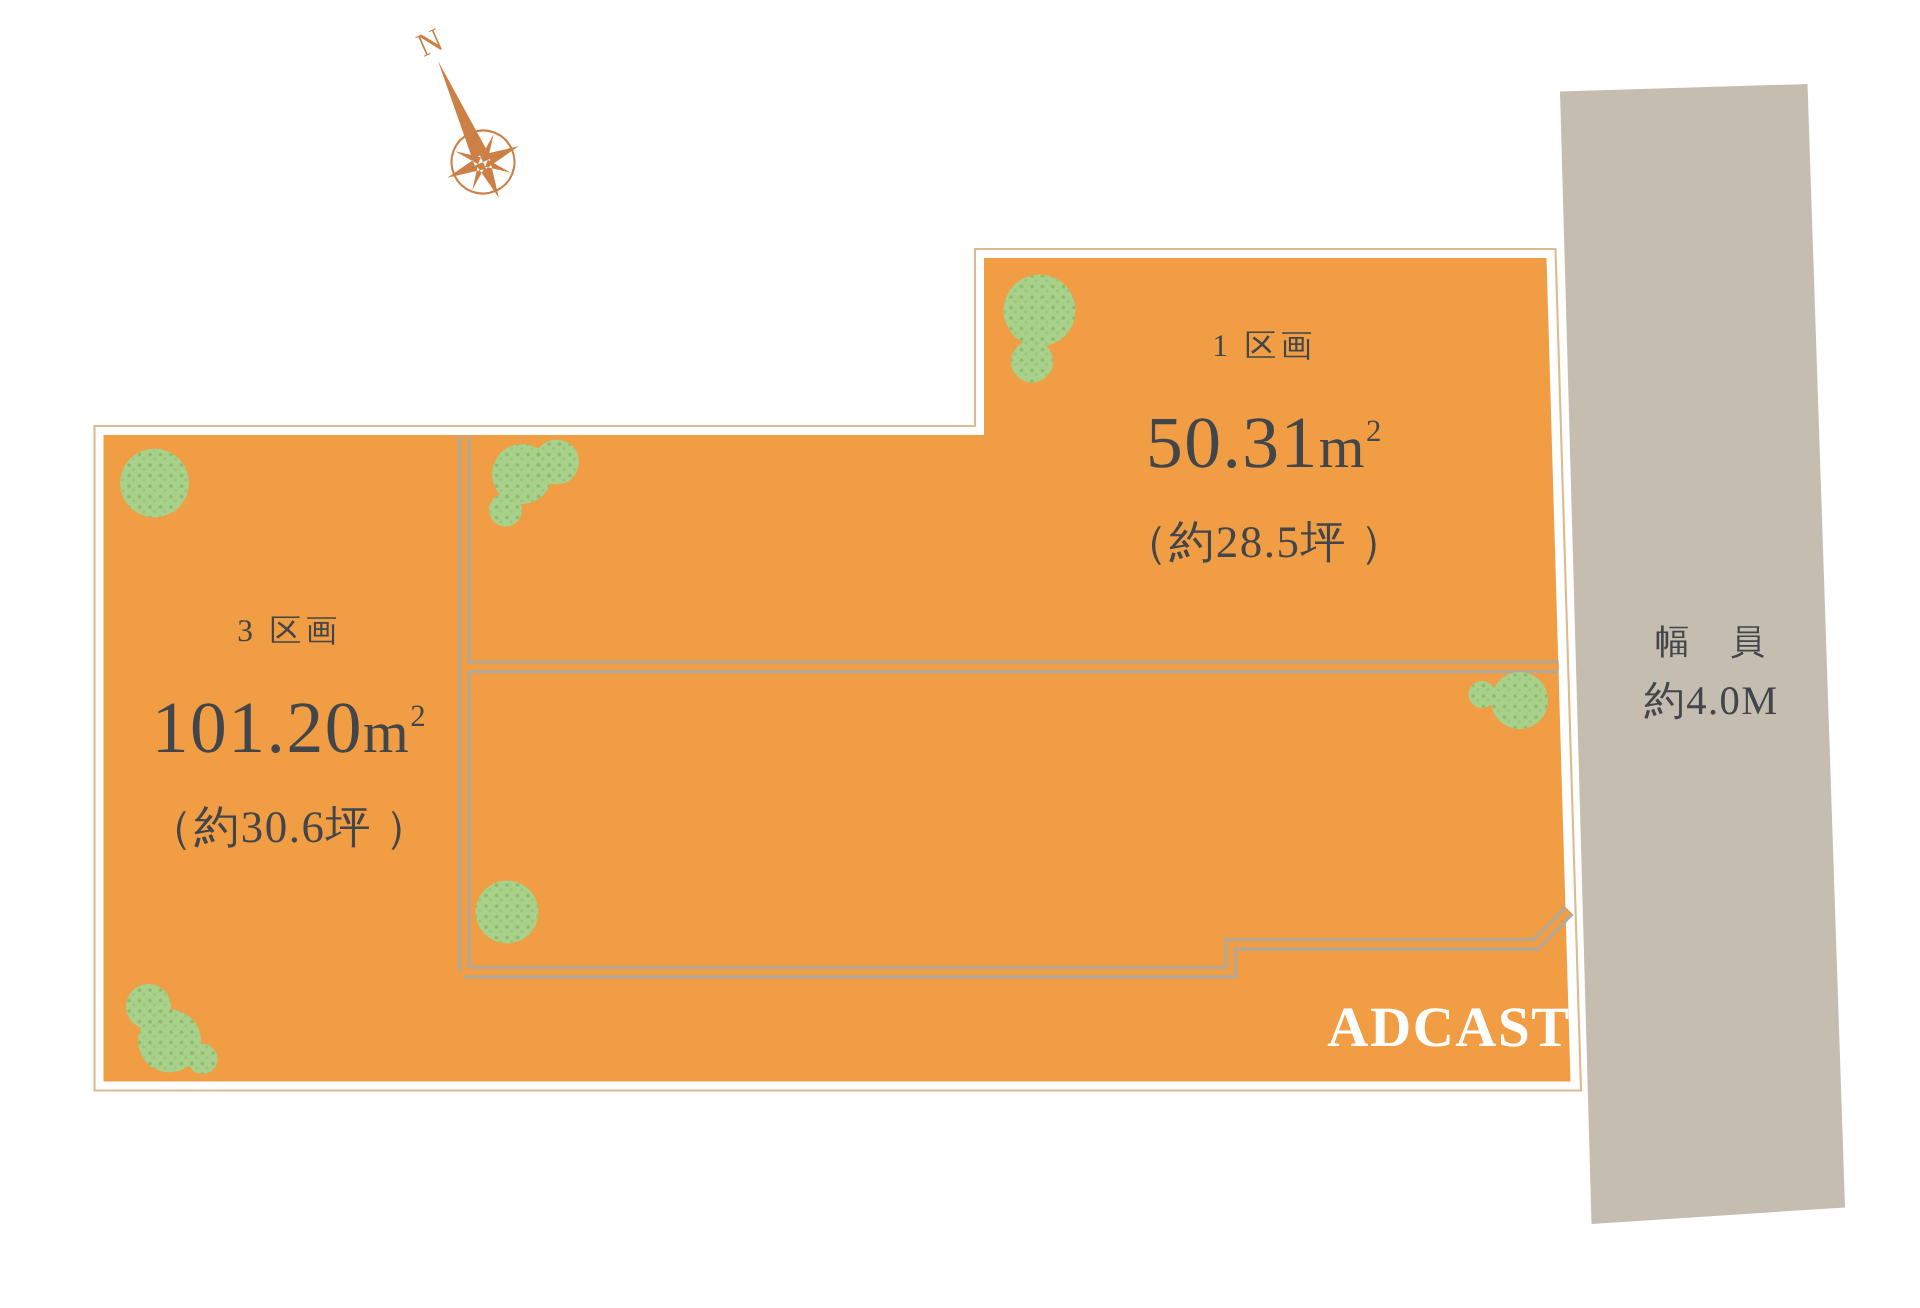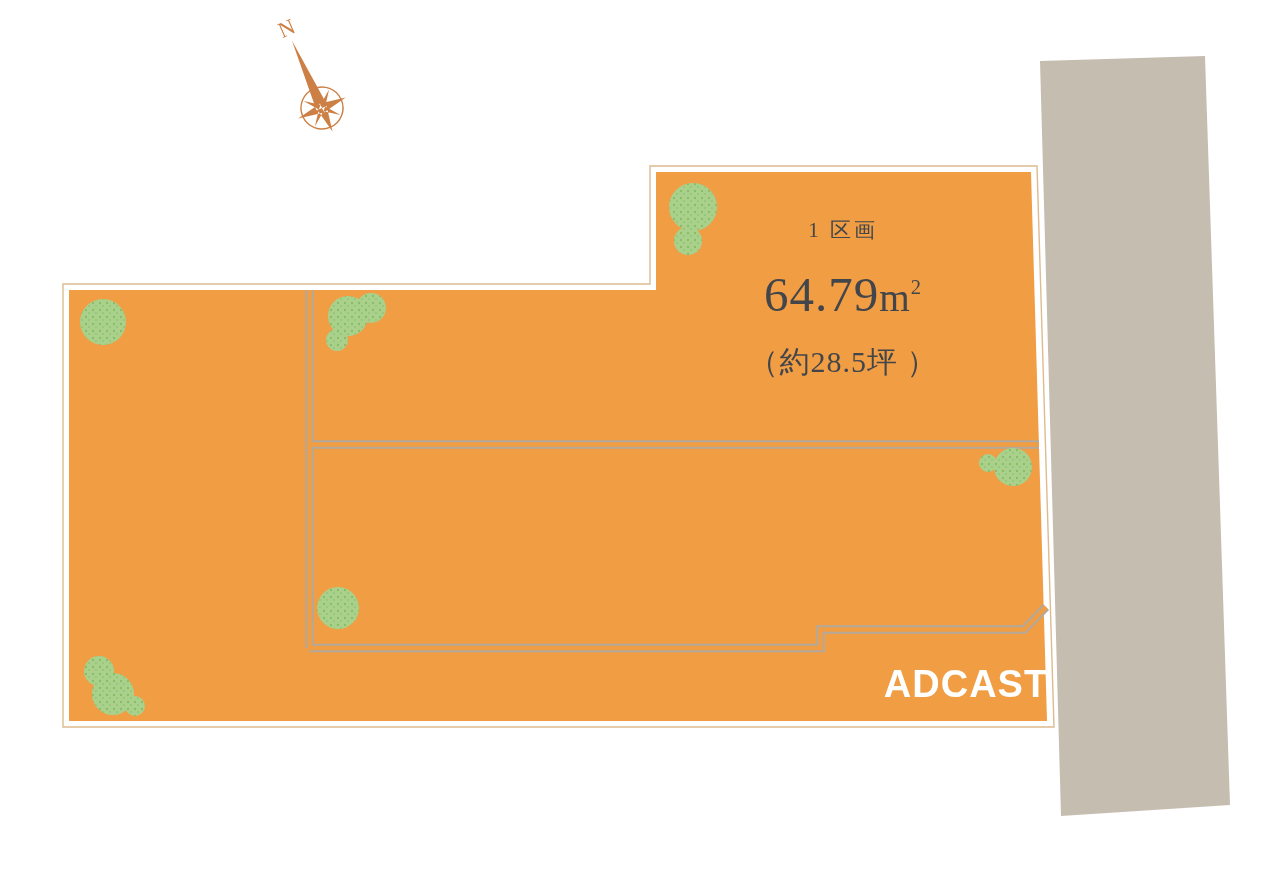--- a/index.html
+++ b/index.html
@@ -23,21 +23,21 @@
   .p-area{font-size:49px;letter-spacing:1px;margin-top:28px;line-height:1;}
   .p-area .unit-base{font-size:0.80em;}
   .p-area sup{font-size:0.42em;vertical-align:super;line-height:0;}
   .p-tsubo{font-size:30px;margin-top:26px;letter-spacing:1px;}
   .road-label{line-height:1.2;}
   .road-w{font-size:23px;letter-spacing:2px;}
   .road-v{font-size:27px;margin-top:9px;letter-spacing:1px;}
   .logo{
     position:absolute;
     transform:translateX(-50%);
-    font-family:Liberation Sans, sans-serif;
+    font-family:Liberation Serif, serif;
     font-weight:700;
     font-size:38px;
     letter-spacing:1px;
     color:#ffffff;
     white-space:nowrap;
   }
   .compass-n{
     font-family:"Liberation Serif","DejaVu Serif",serif;
     font-size:22px;
   }
@@ -123,22 +123,31 @@
         M14,-14 L3.5,0 L0,-3.5 Z
         M14,14 L0,3.5 L3.5,0 Z
         M-14,14 L-3.5,0 L0,3.5 Z
         M-14,-14 L0,-3.5 L-3.5,0 Z"></path>
       <text class="compass-n" x="0" y="-80" text-anchor="middle" fill="#cd8045">N</text>
     </g>
   </svg>
 
   <div class="label" style="left:843px;top:218px;">
     <div class="p-name">1 区画</div>
-    <div class="p-area"><span>64.79</span><span class="unit-base">m</span><sup>2</sup></div>
+    <div class="p-area"><span>50.31</span><span class="unit-base">m</span><sup>2</sup></div>
     <div class="p-tsubo">（約28.5坪 ）</div>
   </div>
 
 
+  <div class="label" style="left:193px;top:408px;">
+    <div class="p-name">3 区画</div>
+    <div class="p-area"><span>101.20</span><span class="unit-base">m</span><sup>2</sup></div>
+    <div class="p-tsubo">（約30.6坪 ）</div>
+  </div>
 
+  <div class="label road-label" style="left:1141px;top:414px;">
+    <div class="road-w">幅　員</div>
+    <div class="road-v">約4.0M</div>
+  </div>
 
   <div class="logo" style="left:966px;top:663px;">ADCAST</div>
 
 </div>
 
 </body></html>

